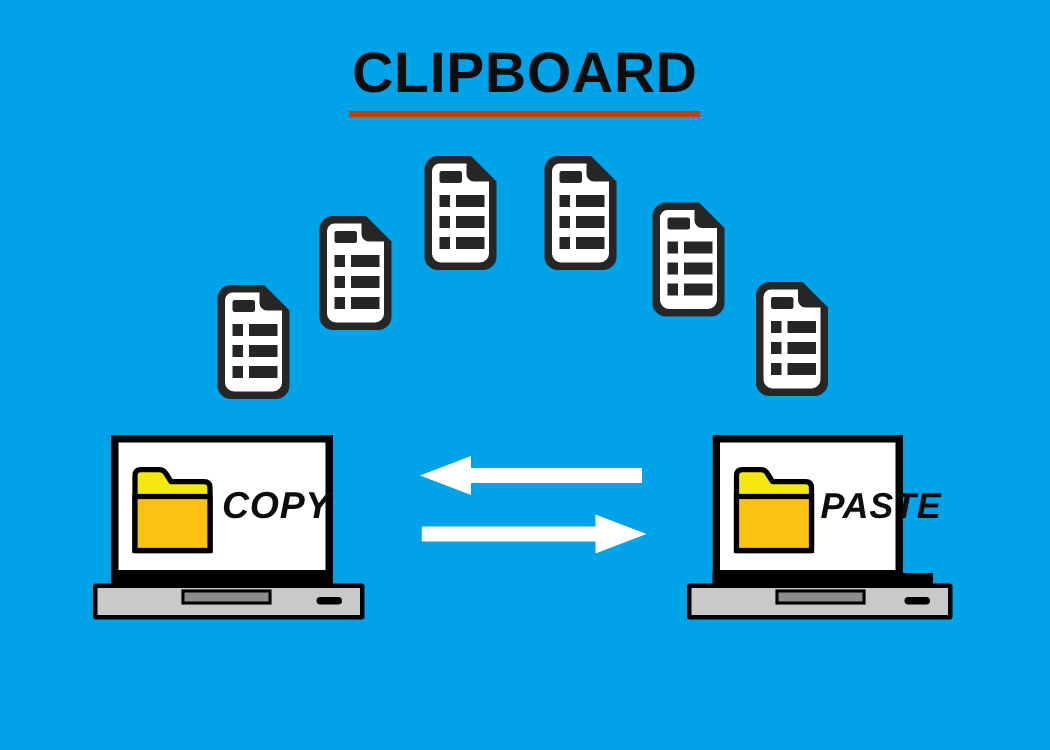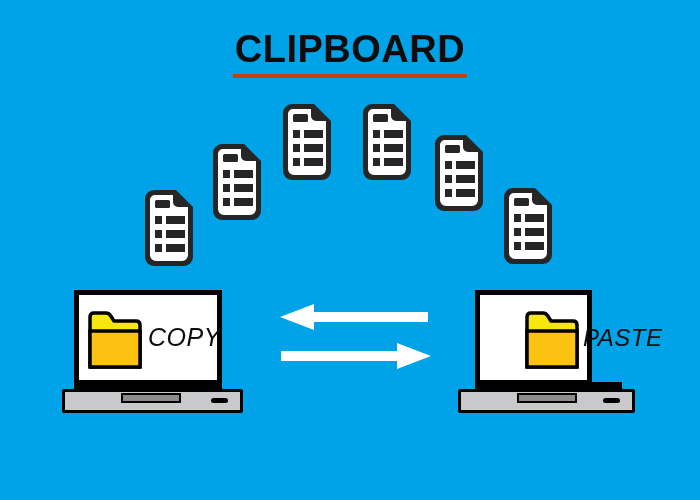--- a/index.html
+++ b/index.html
@@ -52,21 +52,21 @@
   .screen {
     position: absolute;
     left: 12px; top: 0;
     width: 148px; height: 95px;
     box-sizing: border-box;
     background: #ffffff;
     border: 5px solid #000000;
     display: flex;
     align-items: center;
   }
-  .laptop-right .screen { left: 17px; width: 117px; padding-left: 36px; }
+  .laptop-right .screen { left: 17px; width: 127px; }
 
   .hinge {
     position: absolute;
     left: 12px; top: 92px;
     width: 148px; height: 8px;
     background: #000000;
   }
   .laptop-right .hinge { left: 17px; width: 147px; }
 
   .base {
@@ -94,21 +94,21 @@
     width: 17px; height: 5px;
     background: #000000;
     border-radius: 3px;
   }
 
   .folder { width: 56px; height: 64px; margin-left: 8px; flex: 0 0 auto; }
   .folder svg { display: block; width: 100%; height: 100%; }
 
   .screen-label {
     font-size: 25px;
-    font-weight: normal;
+    font-weight: bold;
     font-style: italic;
     color: #0d0d0d;
     margin-left: 5px;
     letter-spacing: 0.5px;
     white-space: nowrap;
   }
   .laptop-right .screen-label { font-size: 24px; margin-left: 3px; }
 </style>
 </head>
 <body>

